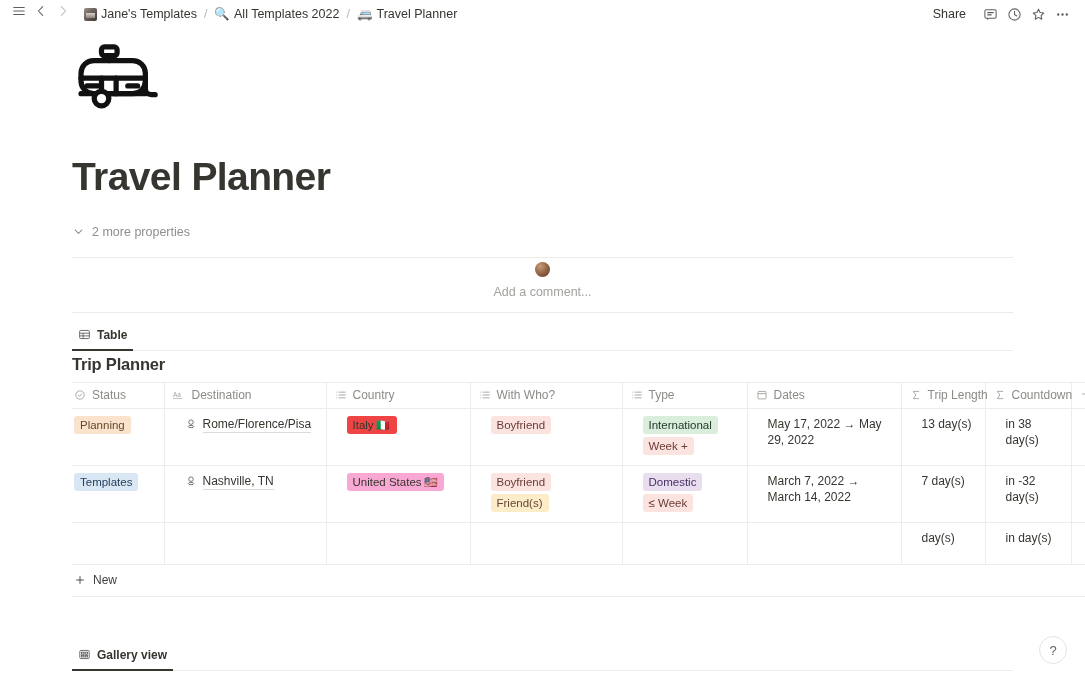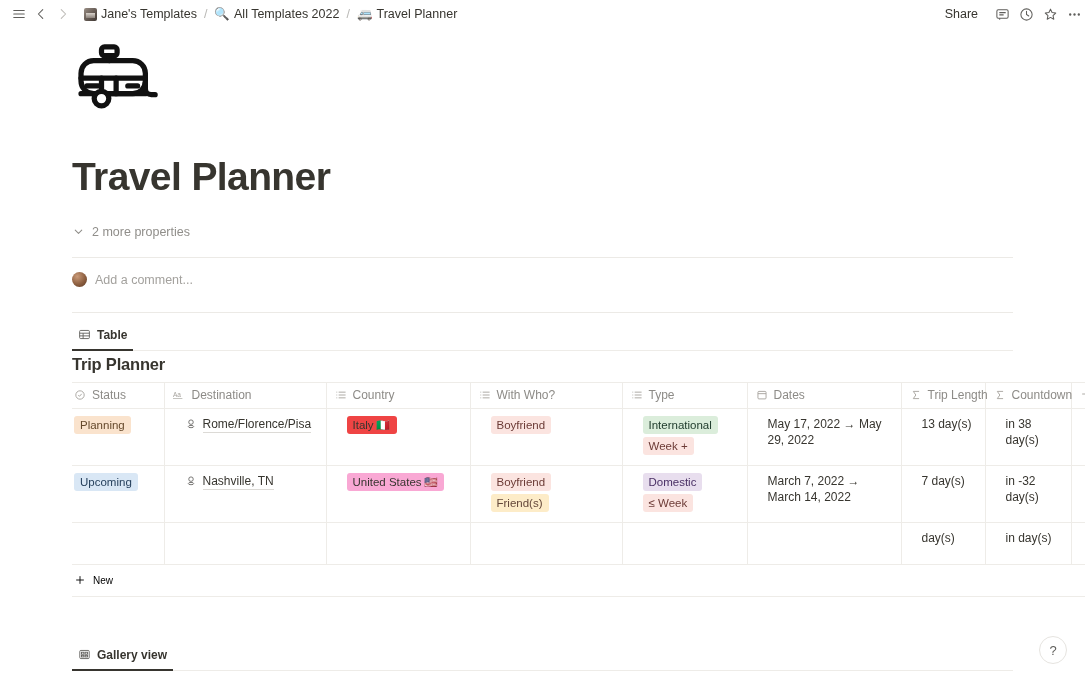--- a/index.html
+++ b/index.html
@@ -8,22 +8,21 @@
     background: #ffffff;
     font-family: "Liberation Sans", sans-serif;
     color: #37352f;
     overflow: hidden;
   }
 
   
   .topbar {
     height: 28px;
     display: flex;
-    align-items: center;
-    padding: 0 0 0 8px;
+    padding: 0 12px 0 8px;
     font-size: 12px;
     color: #37352f;
   }
   .tb-icon {
     display: inline-flex;
     align-items: center;
     justify-content: center;
     width: 22px; height: 22px;
     color: #5f5e5b;
     flex: none;
@@ -73,21 +72,21 @@
     display: flex; align-items: center; gap: 7px;
     font-size: 12.5px; color: #908e8a;
     height: 22px;
   }
   .more-props .chev { color: #908e8a; display:flex; }
 
   .divider { height: 1px; background: #eceae6; margin-top: 14px; }
 
   .comment-row {
     display: flex; align-items: center; gap: 8px;
-    height: 36px; margin-top: 4px;
+    height: 36px; margin-top: 4px; flex-direction: column;
   }
   .avatar {
     width: 15px; height: 15px; border-radius: 50%;
     background: radial-gradient(circle at 35% 30%, #c99a78 0%, #8d5f40 55%, #5a3a26 100%);
     flex: none;
   }
   .comment-placeholder { font-size: 12.5px; color: #a3a19d; }
 
   
   .view-tabs { margin-top: 10px; display: flex; align-items: flex-end; border-bottom: 1px solid #eeece8; }
@@ -154,21 +153,21 @@
   }
   .cell-text { font-size: 12px; color: #37352f; line-height: 16px; }
   .dest-cell { display: flex; align-items: flex-start; gap: 6px; }
   .dest-cell .pin { color: #5f5e5b; flex: none; margin-top: 1px; }
   .underl { border-bottom: 1px solid #dcdad6; }
   .flag { font-size: 11px; }
 
   .new-row {
     display: flex; align-items: center; gap: 7px;
     height: 32px; padding-left: 2px;
-    font-size: 10px; color: #000000;
+    font-size: 12px; color: #404040;
     border-bottom: 1px solid #eeece8;
     width: 1013px;
   }
 
   
   .gal-tabs { margin-top: 46px; display: flex; align-items: flex-end; border-bottom: 1px solid #eeece8; }
 
   
   .help {
     position: absolute; right: 18px; bottom: 14px;
@@ -440,21 +439,21 @@
             <span class="tag" style="background:#fbe4e0;color:#6c3b36">Week +</span>
           </td>
           <td class="cell-text">May 17, 2022 → May 29, 2022</td>
           <td class="cell-text">13 day(s)</td>
           <td class="cell-text">in 38 day(s)</td>
           <td class="col-add"></td>
         </tr>
 
         <tr class="tbody-row">
           <td>
-            <span class="tag" style="background:#d9e7f5;color:#26405c">Upcoming</span>
+            <span class="tag" style="background:#d9e7f5;color:#26405c">Templates</span>
           </td>
           <td>
             <span class="dest-cell">
               <span class="pin">
                 <svg width="12" height="13" viewBox="0 0 16 16" fill="none" stroke="currentColor" stroke-width="1.1">
                     <circle cx="8" cy="6.2" r="3"></circle>
                     <ellipse cx="8" cy="12.1" rx="3.6" ry="1.5"></ellipse>
                   </svg>
               </span>
               <span class="cell-text underl">Nashville, TN</span>

